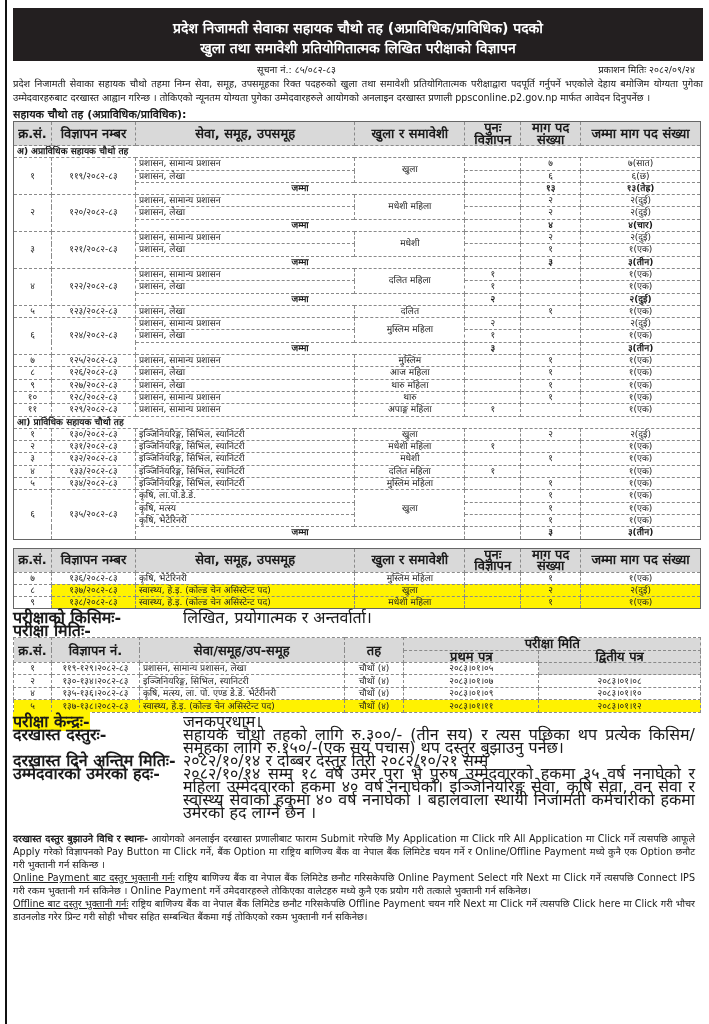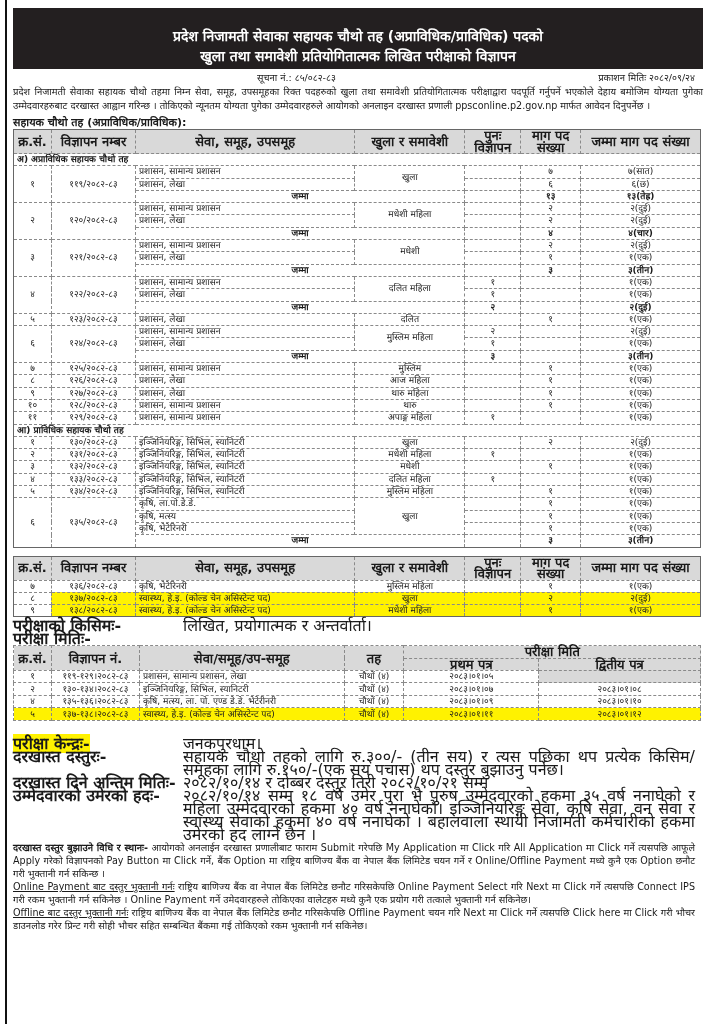--- a/index.html
+++ b/index.html
@@ -1,19 +1,19 @@
 <!DOCTYPE html>
 <html><head>
 <meta charset="utf-8">
 <style>
   * { box-sizing: border-box; margin: 0; padding: 0; }
   html, body { width: 709px; height: 1024px; background: #ffffff; overflow: hidden; }
   body { font-family: "DejaVu Sans", "Liberation Sans", sans-serif; color: #1a1a1a; font-size: 9.5px; position: relative; }
   .page { position: absolute; left: 5px; top: 0; width: 700px; height: 1024px; border-left: 2px solid #111; padding-left: 6px; padding-right: 4px; }
-  .banner { background: #231f20; color: #fff; text-align: center; font-weight: bold; font-size: 14px; line-height: 20px; padding: 18px 0 3px; margin-top: 8px; width: 690px; }
+  .banner { background: #231f20; color: #fff; text-align: center; font-weight: bold; font-size: 14px; line-height: 20px; padding: 10px 0 3px; margin-top: 8px; width: 690px; }
   .meta-row { position: relative; height: 14px; font-size: 9.5px; margin-top: 2px; }
   .meta-row .notice { position: absolute; left: 244px; }
   .meta-row .pubdate { position: absolute; right: 6px; }
   .intro { font-size: 9.6px; line-height: 14px; text-align: justify; width: 690px; }
   .section-title { font-weight: bold; font-size: 11px; margin-top: 1px; }
   table { border-collapse: collapse; width: 688px; font-size: 9px; }
   td, th { border: 1px dashed #8a8a8a; padding: 0 3px; line-height: 11.3px; height: 12px; }
   th { background: #d9d9d9; font-weight: bold; font-size: 13px; height: 24px; text-align: center; }
   .c { text-align: center; }
   .b { font-weight: bold; }
@@ -422,38 +422,38 @@
           <td class="c hl">५</td>
           <td class="c hl">१३७-१३८।२०८२-८३</td>
           <td class=" hl">स्वास्थ्य, हे.इ. (कोल्ड चेन असिस्टेन्ट पद)</td>
           <td class="c hl">चौथों (४)</td>
           <td class="c hl">२०८३।०१।११</td>
           <td class="c hl">२०८३।०१।१२</td>
         </tr>
       </tbody>
   </table>
 
-  <div class="label-line" style="margin-top:16px">
+  <div class="label-line" style="margin-top:2px">
     <span class="k"><span class="hl-part">परीक्षा केन्द्रः-</span></span>
     <span class="v">जनकपुरधाम।</span>
   </div>
   <div class="label-line">
     <span class="k">दरखास्त दस्तुरः-</span>
     <span class="v">सहायक चौथो तहको लागि रु.३००/- (तीन सय) र त्यस पछिका थप प्रत्येक किसिम/समूहका लागि रु.१५०/-(एक सय पचास) थप दस्तुर बुझाउनु पर्नेछ।</span>
   </div>
   <div class="label-line">
     <span class="k">दरखास्त दिने अन्तिम मितिः-</span>
     <span class="v">२०८२/१०/१४ र दोब्बर दस्तुर तिरी २०८२/१०/२१ सम्म</span>
   </div>
   <div class="label-line">
     <span class="k">उम्मेदवारको उमेरको हदः-</span>
     <span class="v">२०८२/१०/१४ सम्म १८ वर्ष उमेर पुरा भै पुरुष उम्मेदवारको हकमा ३५ वर्ष ननाघेको र महिला उम्मेदवारको हकमा ४० वर्ष ननाघेको। इञ्जिनियरिङ्ग सेवा, कृषि सेवा, वन सेवा र स्वास्थ्य सेवाको हकमा ४० वर्ष ननाघेको । बहालवाला स्थायी निजामती कर्मचारीको हकमा उमेरको हद लाग्ने छैन ।</span>
   </div>
 
-  <div class="pay-block" style="margin-top:0">
+  <div class="pay-block" style="margin-top:13px">
     <span class="k">दरखास्त दस्तुर बुझाउने विधि र स्थानः-</span>
     <span>आयोगको अनलाईन दरखास्त प्रणालीबाट फाराम Submit गरेपछि My Application मा Click गरि All Application मा Click गर्ने त्यसपछि आफूले Apply गरेको विज्ञापनको Pay Button मा Click गर्ने, बैंक Option मा राष्ट्रिय बाणिज्य बैंक वा नेपाल बैंक लिमिटेड चयन गर्ने र Online/Offline Payment मध्ये कुनै एक Option छनौट गरी भुक्तानी गर्न सकिन्छ ।</span>
   </div>
   <div class="pay-block">
     <span class="u">Online Payment बाट दस्तुर भुक्तानी गर्नः</span>
     <span>राष्ट्रिय बाणिज्य बैंक वा नेपाल बैंक लिमिटेड छनौट गरिसकेपछि Online Payment Select गरि Next मा Click गर्ने त्यसपछि Connect IPS गरी रकम भुक्तानी गर्न सकिनेछ । Online Payment गर्ने उमेदवारहरुले तोकिएका वालेटहरु मध्ये कुनै एक प्रयोग गरी तत्काले भुक्तानी गर्न सकिनेछ।</span>
   </div>
   <div class="pay-block">
     <span class="u">Offline बाट दस्तुर भुक्तानी गर्नः</span>
     <span>राष्ट्रिय बाणिज्य बैंक वा नेपाल बैंक लिमिटेड छनौट गरिसकेपछि Offline Payment चयन गरि Next मा Click गर्ने त्यसपछि Click here मा Click गरी भौचर डाउनलोड गरेर प्रिन्ट गरी सोही भौचर सहित सम्बन्धित बैंकमा गई तोकिएको रकम भुक्तानी गर्न सकिनेछ।</span>

